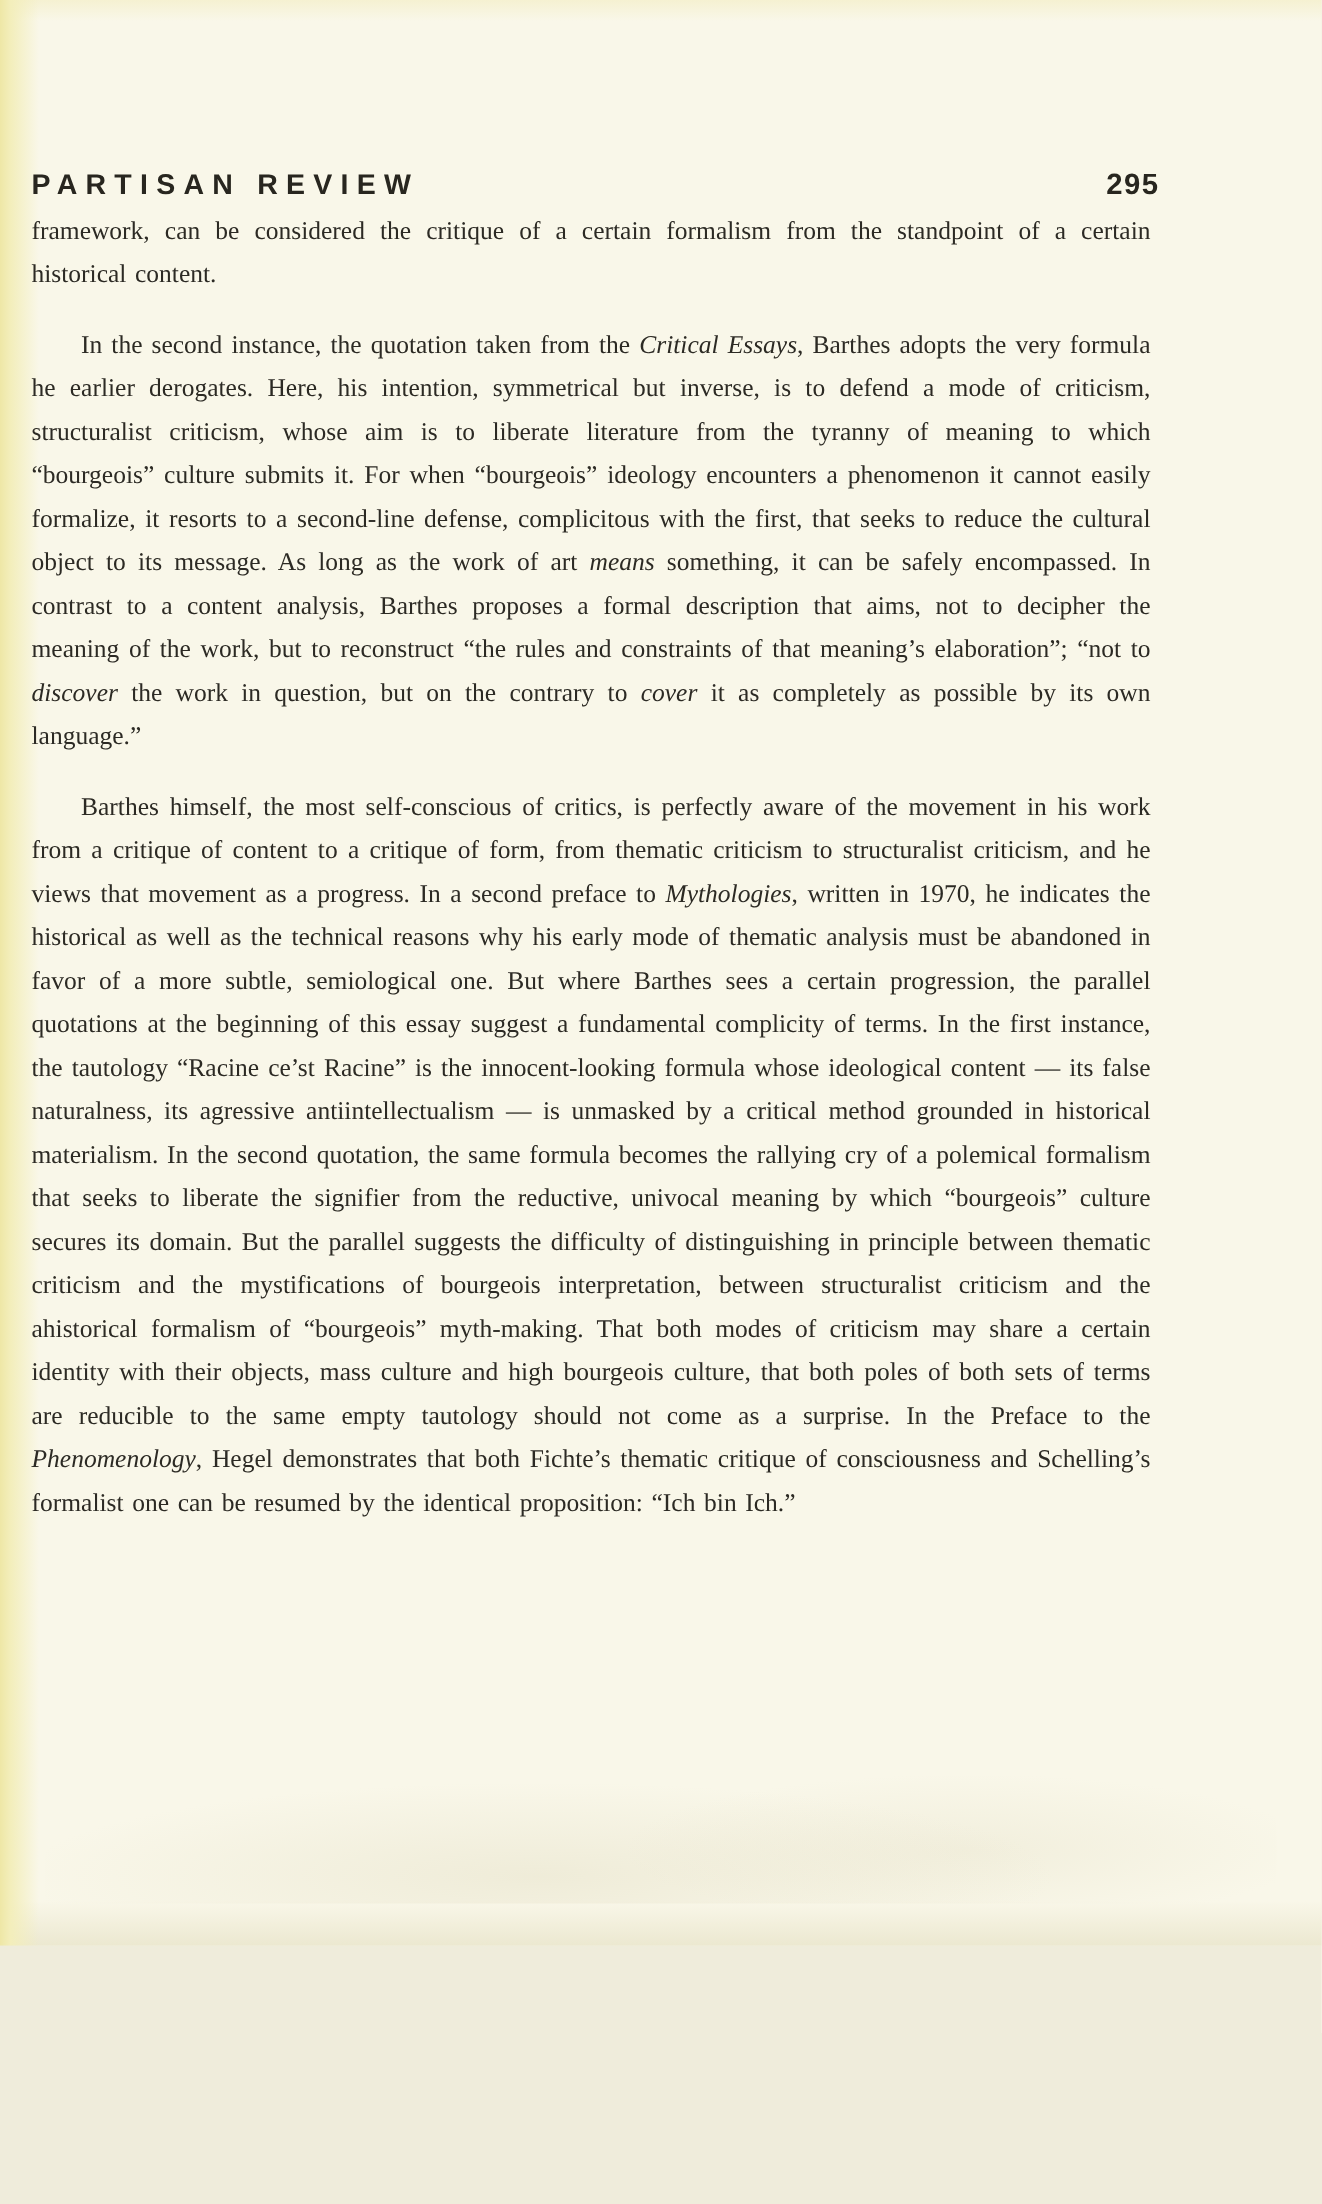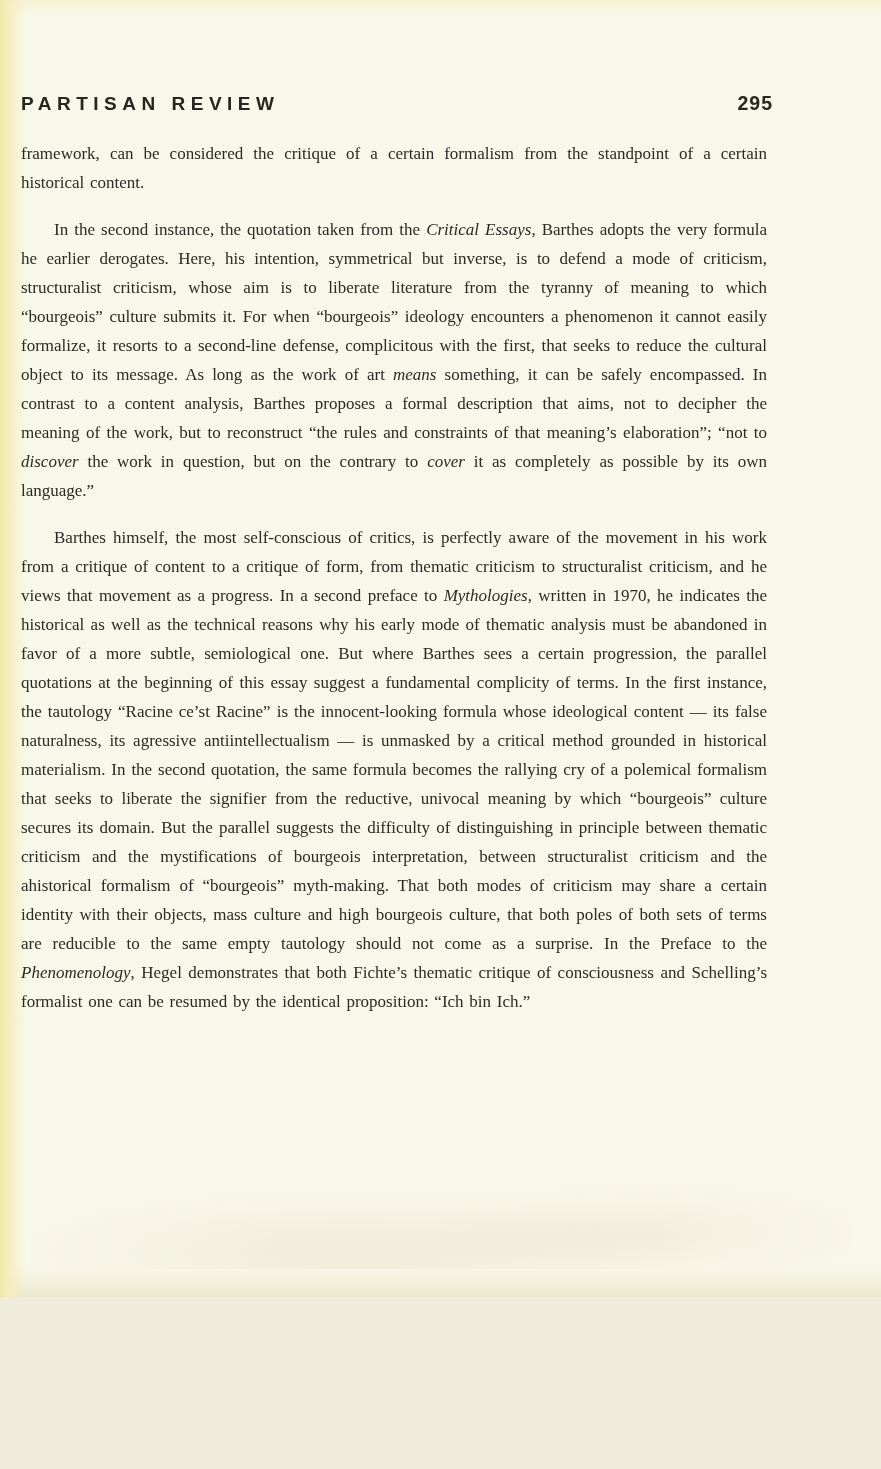--- a/index.html
+++ b/index.html
@@ -34,20 +34,21 @@
   }
   .journal {
     font-family: "Liberation Sans", sans-serif;
     font-weight: 700; font-size: 19px; letter-spacing: 5.5px;
     color: var(--ink-dark);
   }
   .pageno {
     font-family: "Liberation Sans", sans-serif;
     font-weight: 700; font-size: 19.5px; letter-spacing: 1px;
     color: var(--ink-dark);
+    margin-top: 20px;
   }
   .body-text {
     position: absolute;
     left: 21px; top: 139px; width: 746px;
   }
   .para {
     margin: 0;
     font-family: "Liberation Serif", serif;
     font-size: 17px; line-height: 29px;
     text-align: justify;

